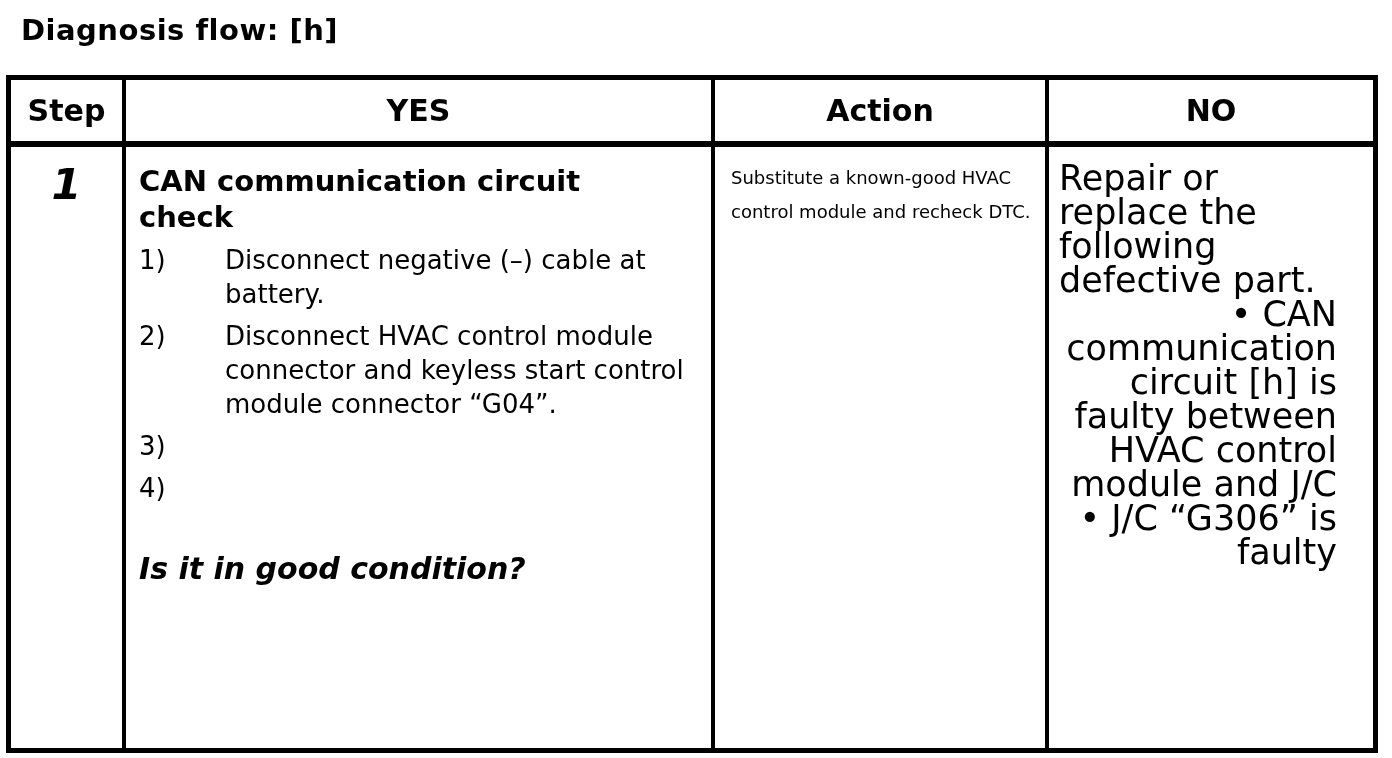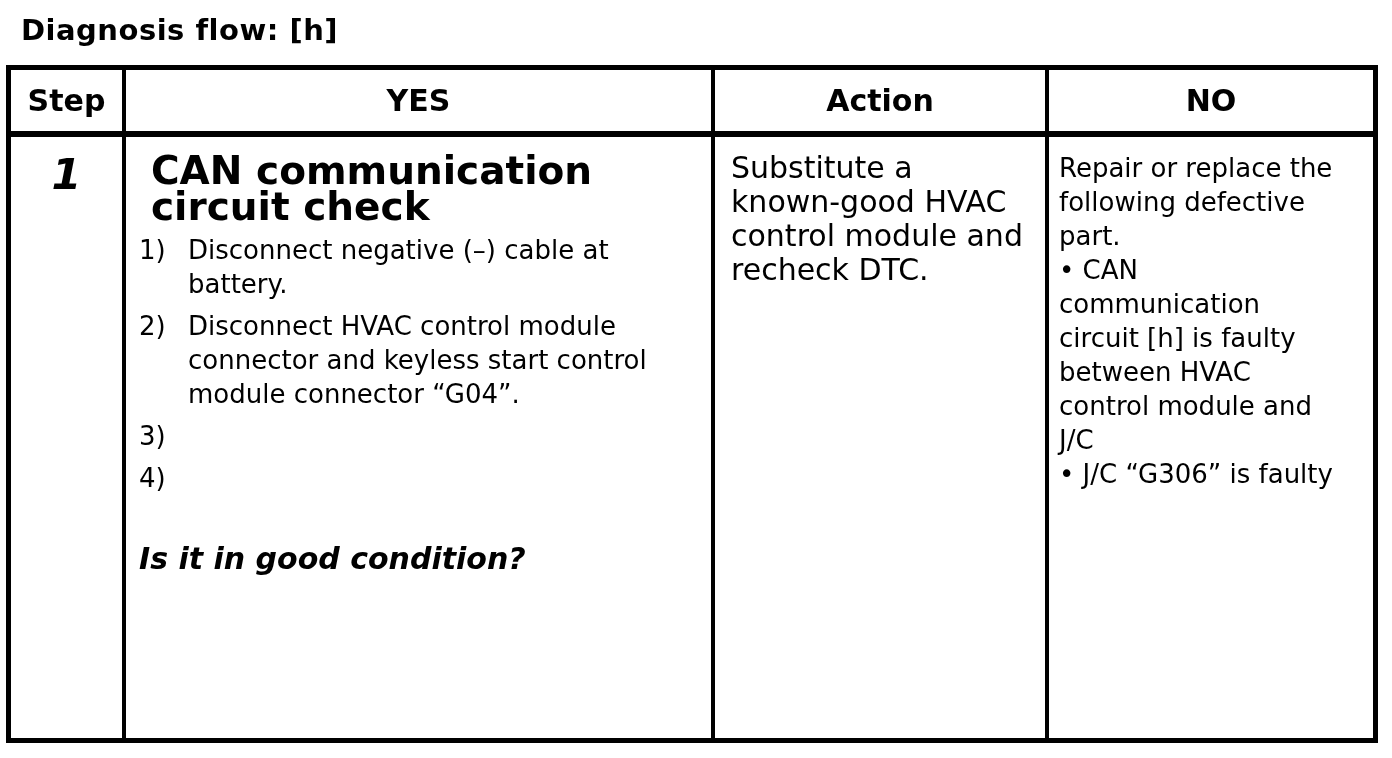--- a/index.html
+++ b/index.html
@@ -21,21 +21,21 @@
     left: 20px;
     top: 12px;
     margin: 1px;
     font-size: 29px;
     font-weight: bold;
     letter-spacing: 0.5px;
   }
   .diag-table {
     position: absolute;
     left: 6px;
-    top: 65px;
+    top: 75px;
     width: 1372px;
     height: 678px;
     box-sizing: border-box;
     border: 5px solid #000000;
     display: grid;
     grid-template-columns: 115px 589px 334px 1fr;
     grid-template-rows: 67px 1fr;
     background: #ffffff;
   }
   .cell {
@@ -57,56 +57,56 @@
     font-size: 43px;
     font-weight: bold;
     font-style: italic;
   }
   .action-cell {
     padding: 16px 12px 0 13px;
     font-size: 26px;
     line-height: 34px;
   }
   .action-heading {
-    font-size: 39px;
+    font-size: 29px;
     line-height: 36px;
     font-weight: bold;
     max-width: 480px;
-    margin: 0 0 8px 12px;
+    margin: 0 0 8px 0;
   }
   .action-list { margin: 0; }
   .list-item {
     display: flex;
     margin: 0 0 8px 0;
   }
   .list-num {
     flex: 0 0 49px;
     width: 49px;
   }
-  .list-text { max-width: 480px; }
+  .list-text { max-width: 480px; margin-left: 37px; }
   .question {
     font-size: 30px;
     line-height: 40px;
     font-weight: bold;
     font-style: italic;
     margin-top: 44px;
   }
   .yes-cell {
     padding: 14px 14px 0 16px;
-    font-size: 30px;
+    font-size: 18px;
     line-height: 34px;
   }
   .no-cell {
     padding: 14px 0 0 10px;
-    font-size: 26px;
+    font-size: 35px;
     line-height: 34px;
   }
   .no-content { width: 278px; }
   .no-intro { margin: 0; }
-  .no-bullet { margin: 0; }
+  .no-bullet { margin: 0; text-align: right; }
 </style>
 </head>
 <body>
 
 <div class="page">
 
   <h1 class="doc-title">Diagnosis flow: [h]</h1>
 
   <div class="diag-table">
 

